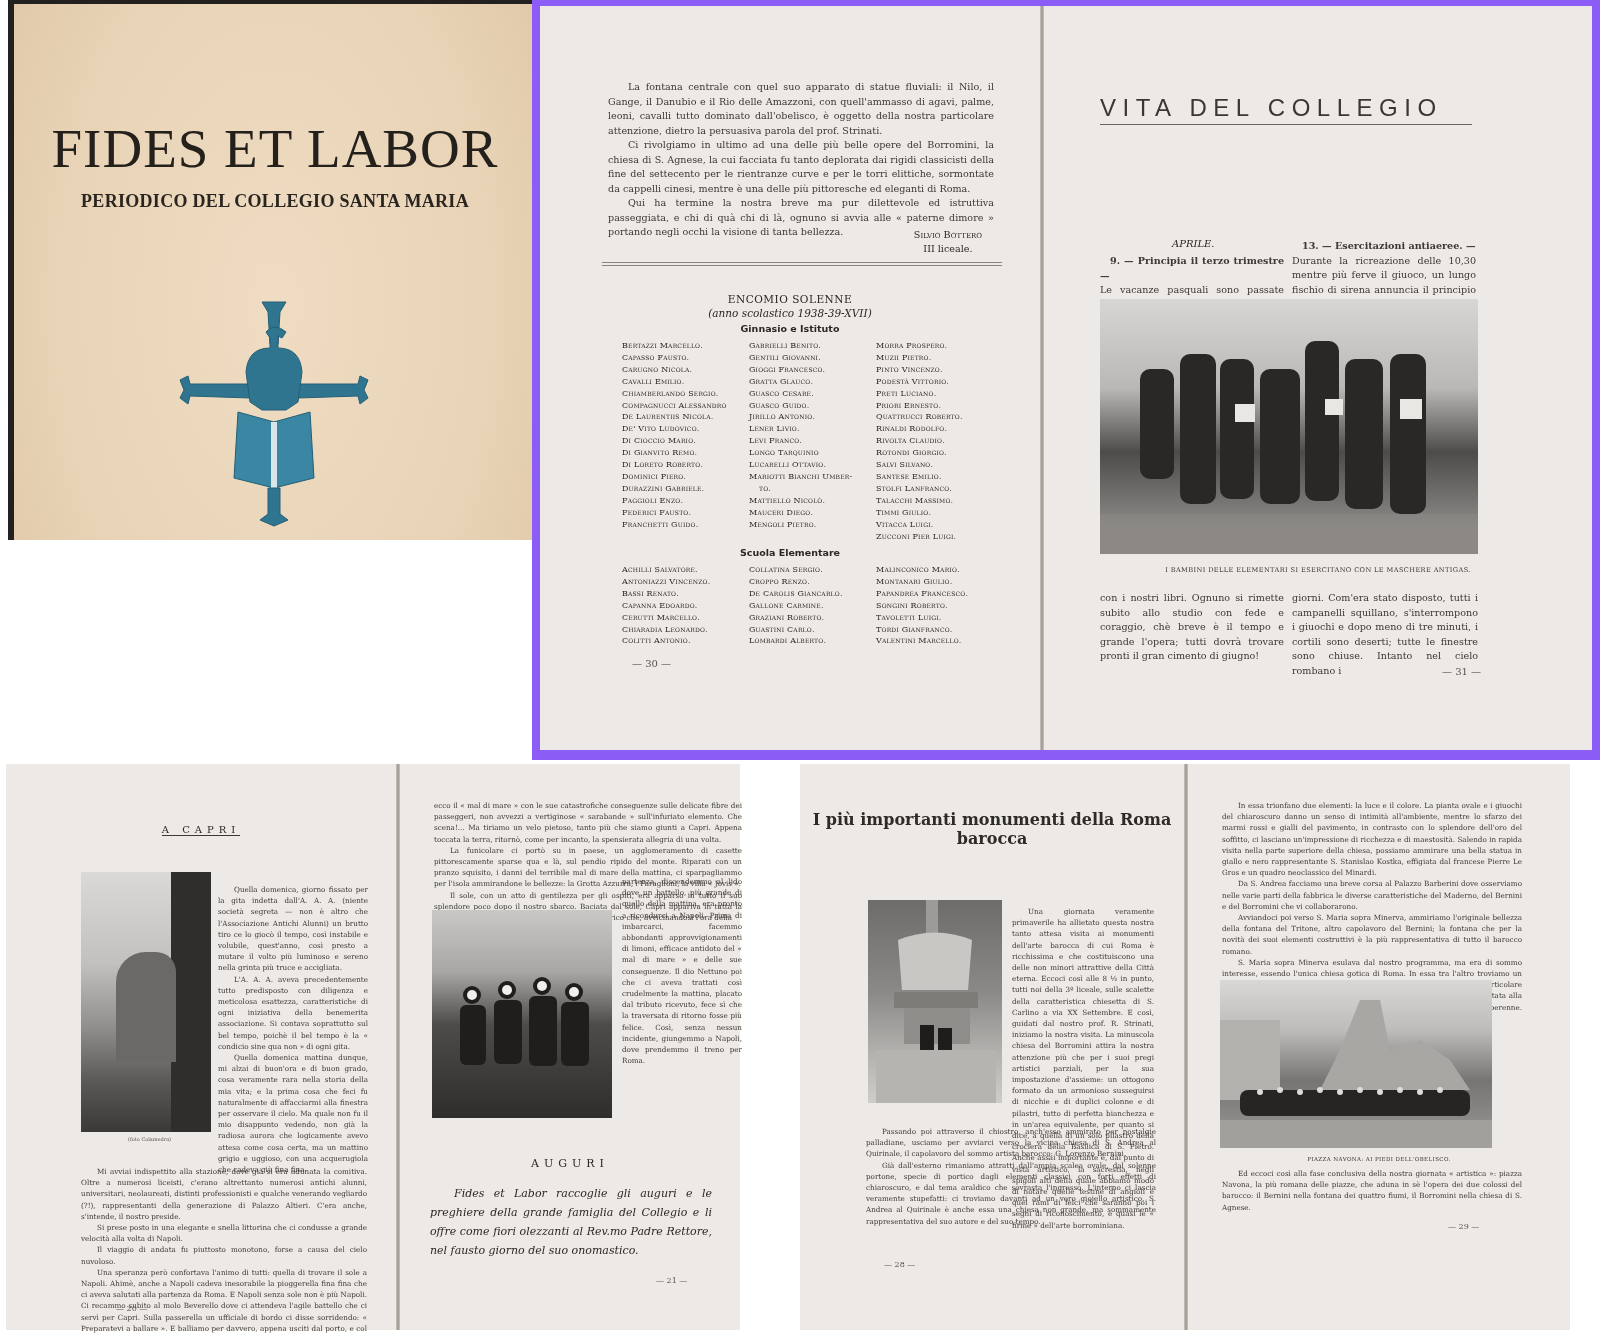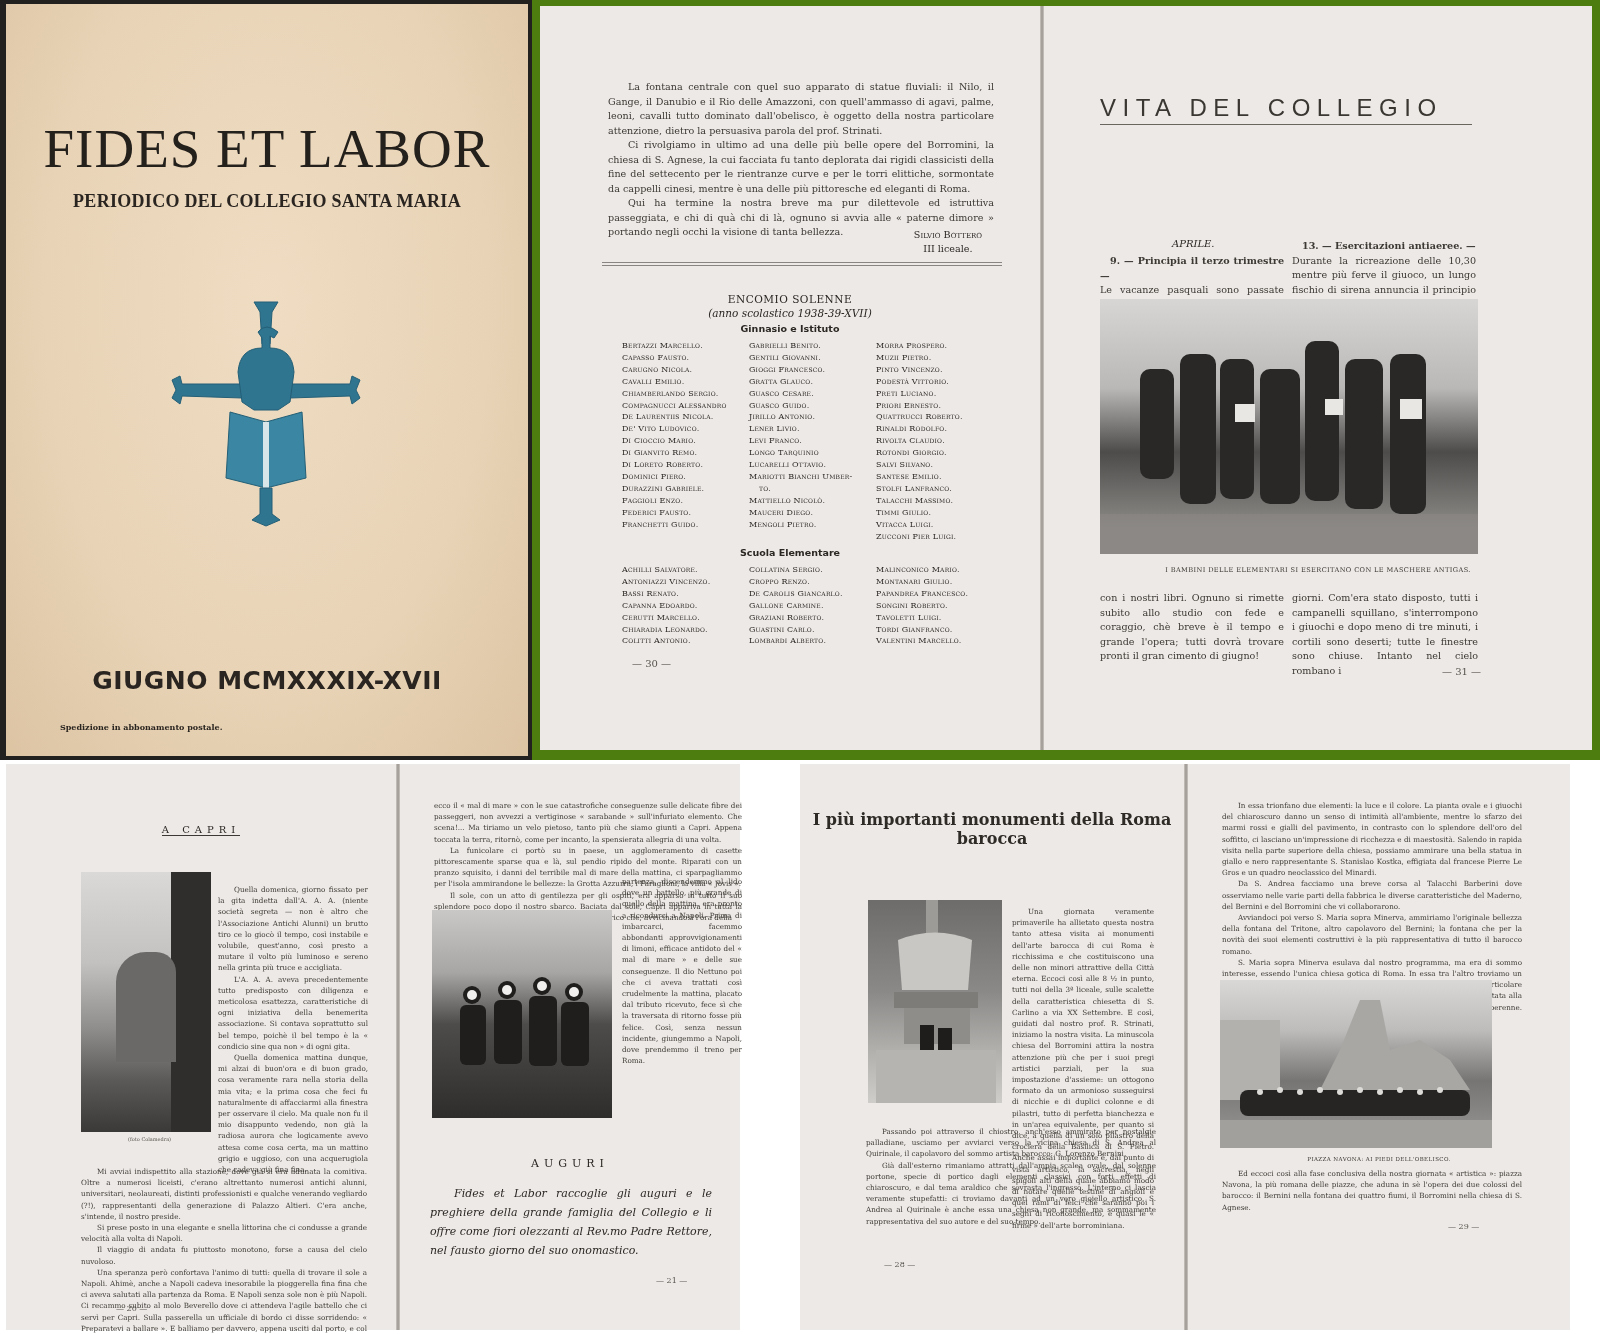--- a/index.html
+++ b/index.html
@@ -2,21 +2,21 @@
 <html><head>
 <meta charset="utf-8">
 <style>
   * { box-sizing: border-box; margin: 0; padding: 0; }
   html, body { width: 1600px; height: 1334px; overflow: hidden; background: #fff; }
   body { position: relative; font-family: "DejaVu Serif", serif; color: #2b2723; }
 
   .panel { position: absolute; overflow: hidden; }
 
   
-  #cover { left: 0; top: 0; width: 532px; height: 760px; background: #232120; }
+  #cover { left: 8px; top: 0; width: 532px; height: 540px; background: #232120; }
   #cover .sheet { position: absolute; left: 6px; top: 4px; width: 522px; height: 752px;
      background: radial-gradient(ellipse at 50% 40%, #efdcc2 0%, #e8d3b6 60%, #dcc4a3 100%); }
   #cover .title { position: absolute; top: 113px; left: 0; width: 100%; text-align: center;
      font-family: "Liberation Serif", serif; font-size: 55px; letter-spacing: 1px; color: #24201c; }
   #cover .subtitle { position: absolute; top: 187px; left: 0; width: 100%; text-align: center;
      font-family: "Liberation Serif", serif; font-weight: bold; font-size: 18px; color: #2a2520; letter-spacing: .3px; }
   #cover .emblem { position: absolute; left: 160px; top: 288px; width: 200px; height: 240px; }
   #cover .date { position: absolute; top: 662px; left: 0; width: 100%; text-align: center;
      font-family: "DejaVu Sans", sans-serif; font-weight: bold; font-size: 25px; color: #2a2520; letter-spacing: 0.5px; }
   #cover .postal { position: absolute; top: 718px; left: 54px; font-family: "DejaVu Serif", serif;
@@ -80,21 +80,21 @@
         <path d="M100 130 L100 196" stroke="#d8e6ea" stroke-width="6"></path>
 
         <path d="M94 196 L106 196 L106 222 L114 228 L100 234 L86 228 L94 222 Z"></path>
       </g>
     </svg>
     <div class="date">GIUGNO MCMXXXIX-XVII</div>
     <div class="postal">Spedizione in abbonamento postale.</div>
   </div>
 </div>
 
-<div class="panel" style="left:532px;top:0;width:1068px;height:760px;background:#4d7c0f;">
+<div class="panel" style="left:532px;top:0;width:1068px;height:760px;background:#8b5cf6;">
 
   <div class="page" style="left:8px;top:6px;width:500px;height:744px;">
     <div class="p30-body txt">
       <p>La fontana centrale con quel suo apparato di statue fluviali: il Nilo, il Gange, il Danubio e il Rio delle Amazzoni, con quell'ammasso di agavi, palme, leoni, cavalli tutto dominato dall'obelisco, è oggetto della nostra particolare attenzione, dietro la persuasiva parola del prof. Strinati.</p>
       <p>Ci rivolgiamo in ultimo ad una delle più belle opere del Borromini, la chiesa di S. Agnese, la cui facciata fu tanto deplorata dai rigidi classicisti della fine del settecento per le rientranze curve e per le torri elittiche, sormontate da cappelli cinesi, mentre è una delle più pittoresche ed eleganti di Roma.</p>
       <p>Qui ha termine la nostra breve ma pur dilettevole ed istruttiva passeggiata, e chi di quà chi di là, ognuno si avvia alle « paterne dimore » portando negli occhi la visione di tanta bellezza.</p>
     </div>
     <div class="p30-sign">
       <div class="sc">Silvio Bottero</div>
       <div>III liceale.</div>
@@ -319,21 +319,21 @@
     <div class="small" style="position:absolute;left:66px;top:362px;width:290px;">
       <p>Passando poi attraverso il chiostro, anch'esso ammirato per nostalgie palladiane, usciamo per avviarci verso la vicina chiesa di S. Andrea al Quirinale, il capolavoro del sommo artista barocco: G. Lorenzo Bernini.</p>
       <p>Già dall'esterno rimaniamo attratti dall'ampia scalea ovale, dal solenne portone, specie di portico dagli elementi classici con forti effetti di chiaroscuro, e dal tema araldico che sovrasta l'ingresso. L'interno ci lascia veramente stupefatti: ci troviamo davanti ad un vero gioiello artistico. S. Andrea al Quirinale è anche essa una chiesa non grande, ma sommamente rappresentativa del suo autore e del suo tempo.</p>
     </div>
     <div class="pnum" style="left:84px;top:496px;font-size:8px;">— 28 —</div>
   </div>
   <div class="spread-gutter" style="left:388px;top:4px;height:566px;"></div>
   <div class="page" style="left:392px;top:4px;width:382px;height:566px;">
     <div class="small" style="position:absolute;left:34px;top:36px;width:300px;">
       <p>In essa trionfano due elementi: la luce e il colore. La pianta ovale e i giuochi del chiaroscuro danno un senso di intimità all'ambiente, mentre lo sfarzo dei marmi rossi e gialli del pavimento, in contrasto con lo splendore dell'oro del soffitto, ci lasciano un'impressione di ricchezza e di maestosità. Salendo in rapida visita nella parte superiore della chiesa, possiamo ammirare una bella statua in giallo e nero rappresentante S. Stanislao Kostka, effigiata dal francese Pierre Le Gros e un quadro neoclassico del Minardi.</p>
-      <p>Da S. Andrea facciamo una breve corsa al Talacchi Barberini dove osserviamo nelle varie parti della fabbrica le diverse caratteristiche del Maderno, del Bernini e del Borromini che vi collaborarono.</p>
+      <p>Da S. Andrea facciamo una breve corsa al Palazzo Barberini dove osserviamo nelle varie parti della fabbrica le diverse caratteristiche del Maderno, del Bernini e del Borromini che vi collaborarono.</p>
       <p>Avviandoci poi verso S. Maria sopra Minerva, ammiriamo l'originale bellezza della fontana del Tritone, altro capolavoro del Bernini; la fontana che per la novità dei suoi elementi costruttivi è la più rappresentativa di tutto il barocco romano.</p>
       <p>S. Maria sopra Minerva esulava dal nostro programma, ma era di sommo interesse, essendo l'unica chiesa gotica di Roma. In essa tra l'altro troviamo un Cristo risorto, opera assai discussa di Michelangelo Buonarroti. Particolare interessante della stessa chiesa è l'umile tomba del Beato Angelico, additata alla riverenza del popolo da una semplice epigrafe e da una lampada perenne. Stupenda la Cappella a S. Tommaso di Filippino Lippi.</p>
     </div>
     <div class="photo" style="left:32px;top:216px;width:272px;height:168px;background:linear-gradient(180deg,#d9d8d6 0%,#bdbcba 30%,#777573 60%,#9b9997 100%);">
       <svg width="272" height="168" viewBox="0 0 272 168">
         <path d="M140 20 L160 20 L170 70 L200 60 L230 80 L250 110 L100 110 L120 70 Z" fill="#a9a7a4"></path>
         <rect x="0" y="40" width="60" height="80" fill="#b3b1ae"></rect>
         <g fill="#262524">
           <rect x="20" y="110" width="230" height="26" rx="8"></rect>
         </g>

